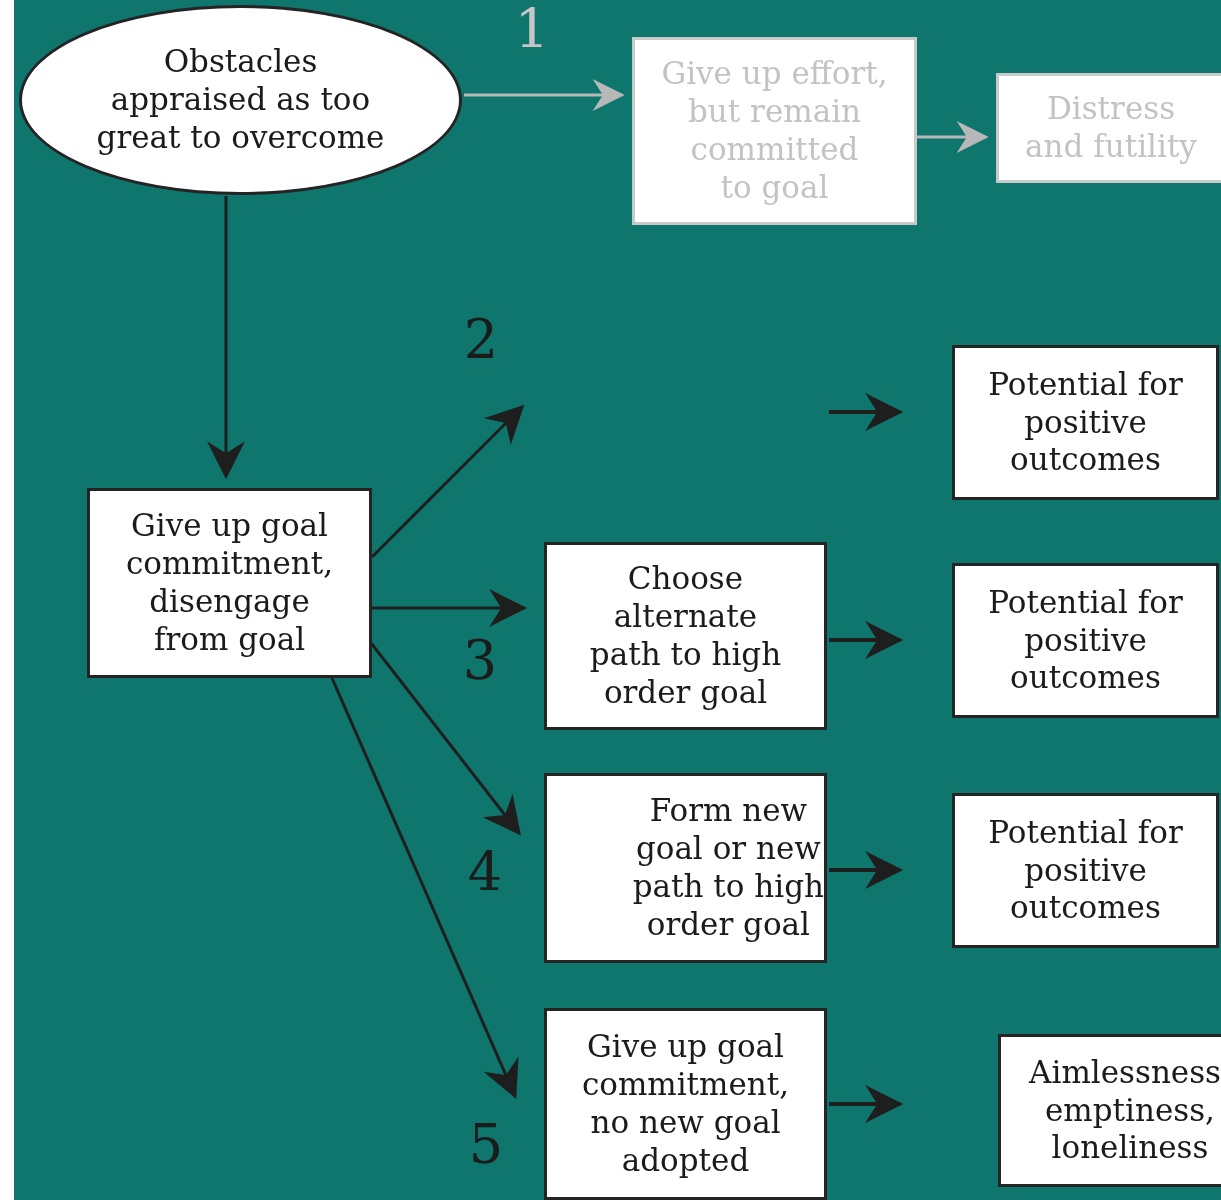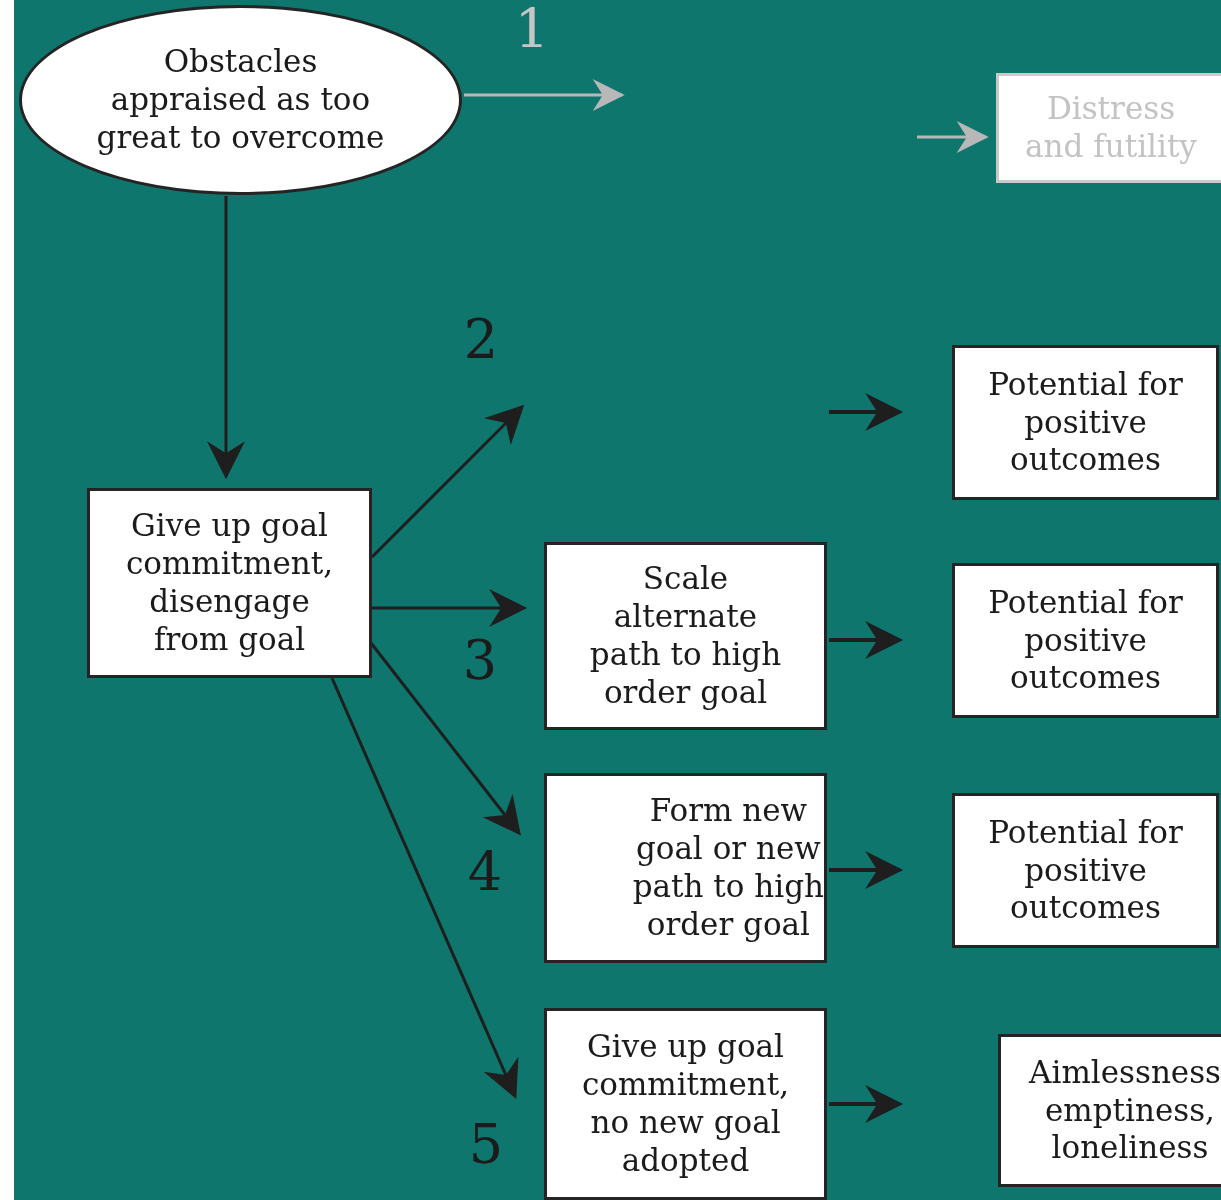--- a/index.html
+++ b/index.html
@@ -78,20 +78,26 @@
   </svg>
 
   <div class="node ellipse" style="left:5px; top:5px; width:443px; height:190px; padding:0 40px;">
     <span>Obstacles
 appraised as too
 great to overcome</span>
   </div>
 
   <div class="num num-gray" style="left:518px; top:30px;">1</div>
 
+  <div class="node gray-node" style="left:618px; top:37px; width:285px; height:188px;">
+    <span>Give up effort,
+but remain
+committed
+to goal</span>
+  </div>
 
   <div class="node gray-node" style="left:982px; top:73px; width:230px; height:110px;">
     <span>Distress
 and futility</span>
   </div>
 
   <div class="node" style="left:73px; top:488px; width:285px; height:190px;">
     <span>Give up goal
 commitment,
 disengage
@@ -100,21 +106,21 @@
 
   <div class="num" style="left:467px; top:340px;">2</div>
   <div class="node" style="left:938px; top:345px; width:267px; height:155px;">
     <span>Potential for
 positive
 outcomes</span>
   </div>
 
   <div class="num" style="left:466px; top:661px;">3</div>
   <div class="node" style="left:530px; top:542px; width:283px; height:188px;">
-    <span>Scale
+    <span>Choose
 alternate
 path to high
 order goal</span>
   </div>
   <div class="node" style="left:938px; top:563px; width:267px; height:155px;">
     <span>Potential for
 positive
 outcomes</span>
   </div>
 

